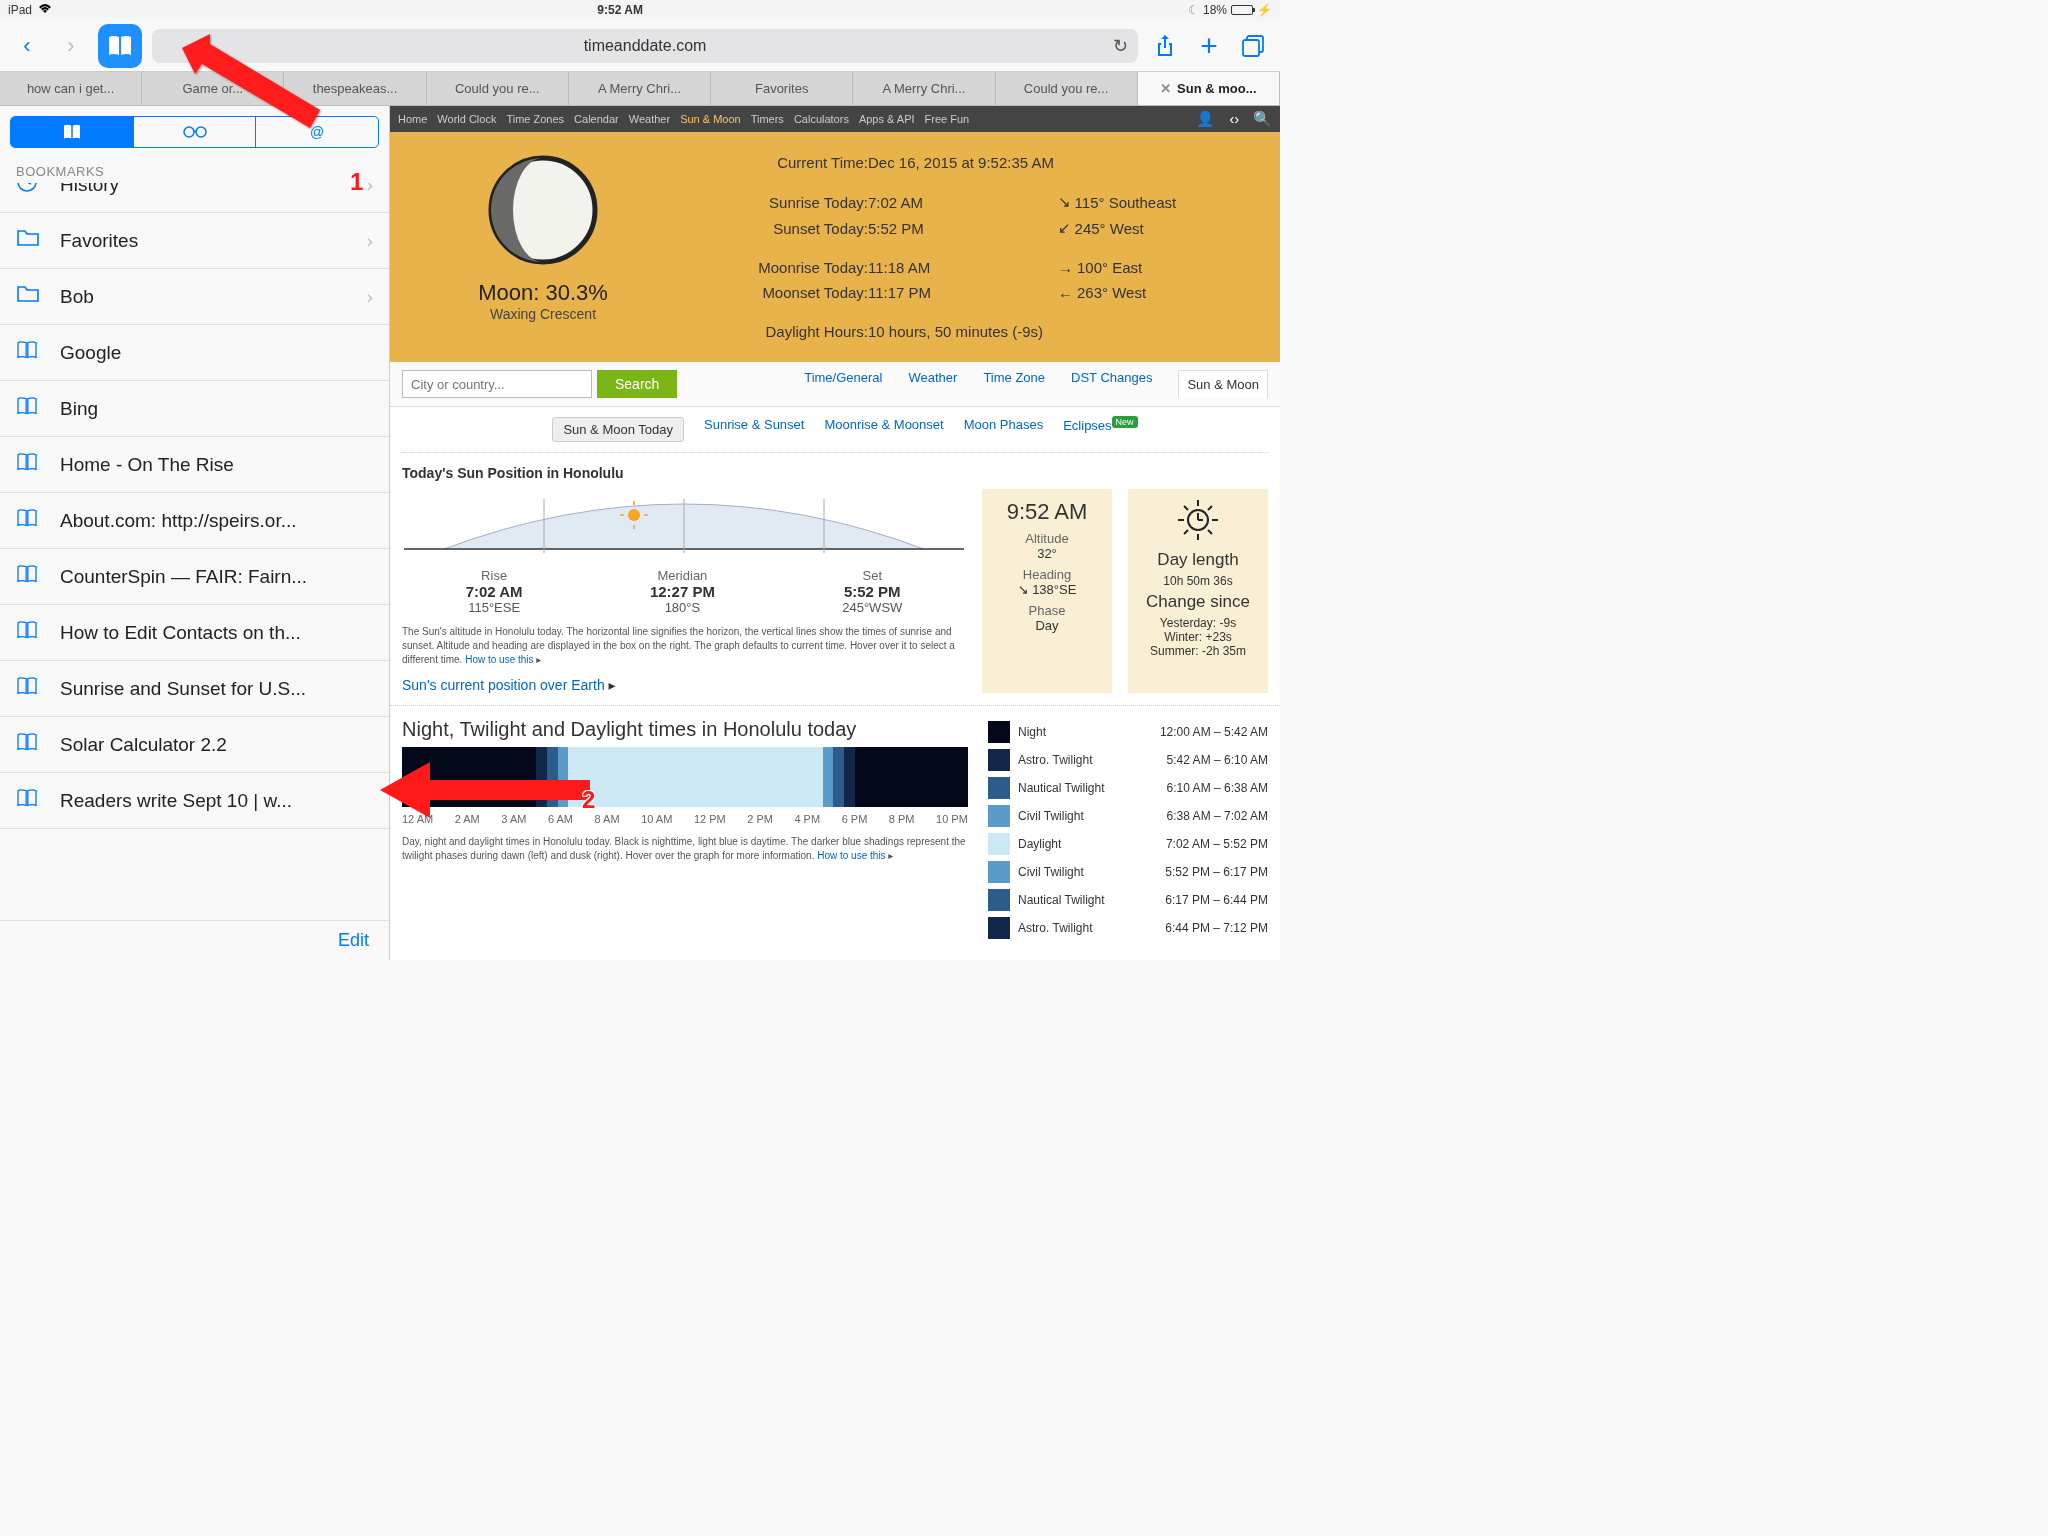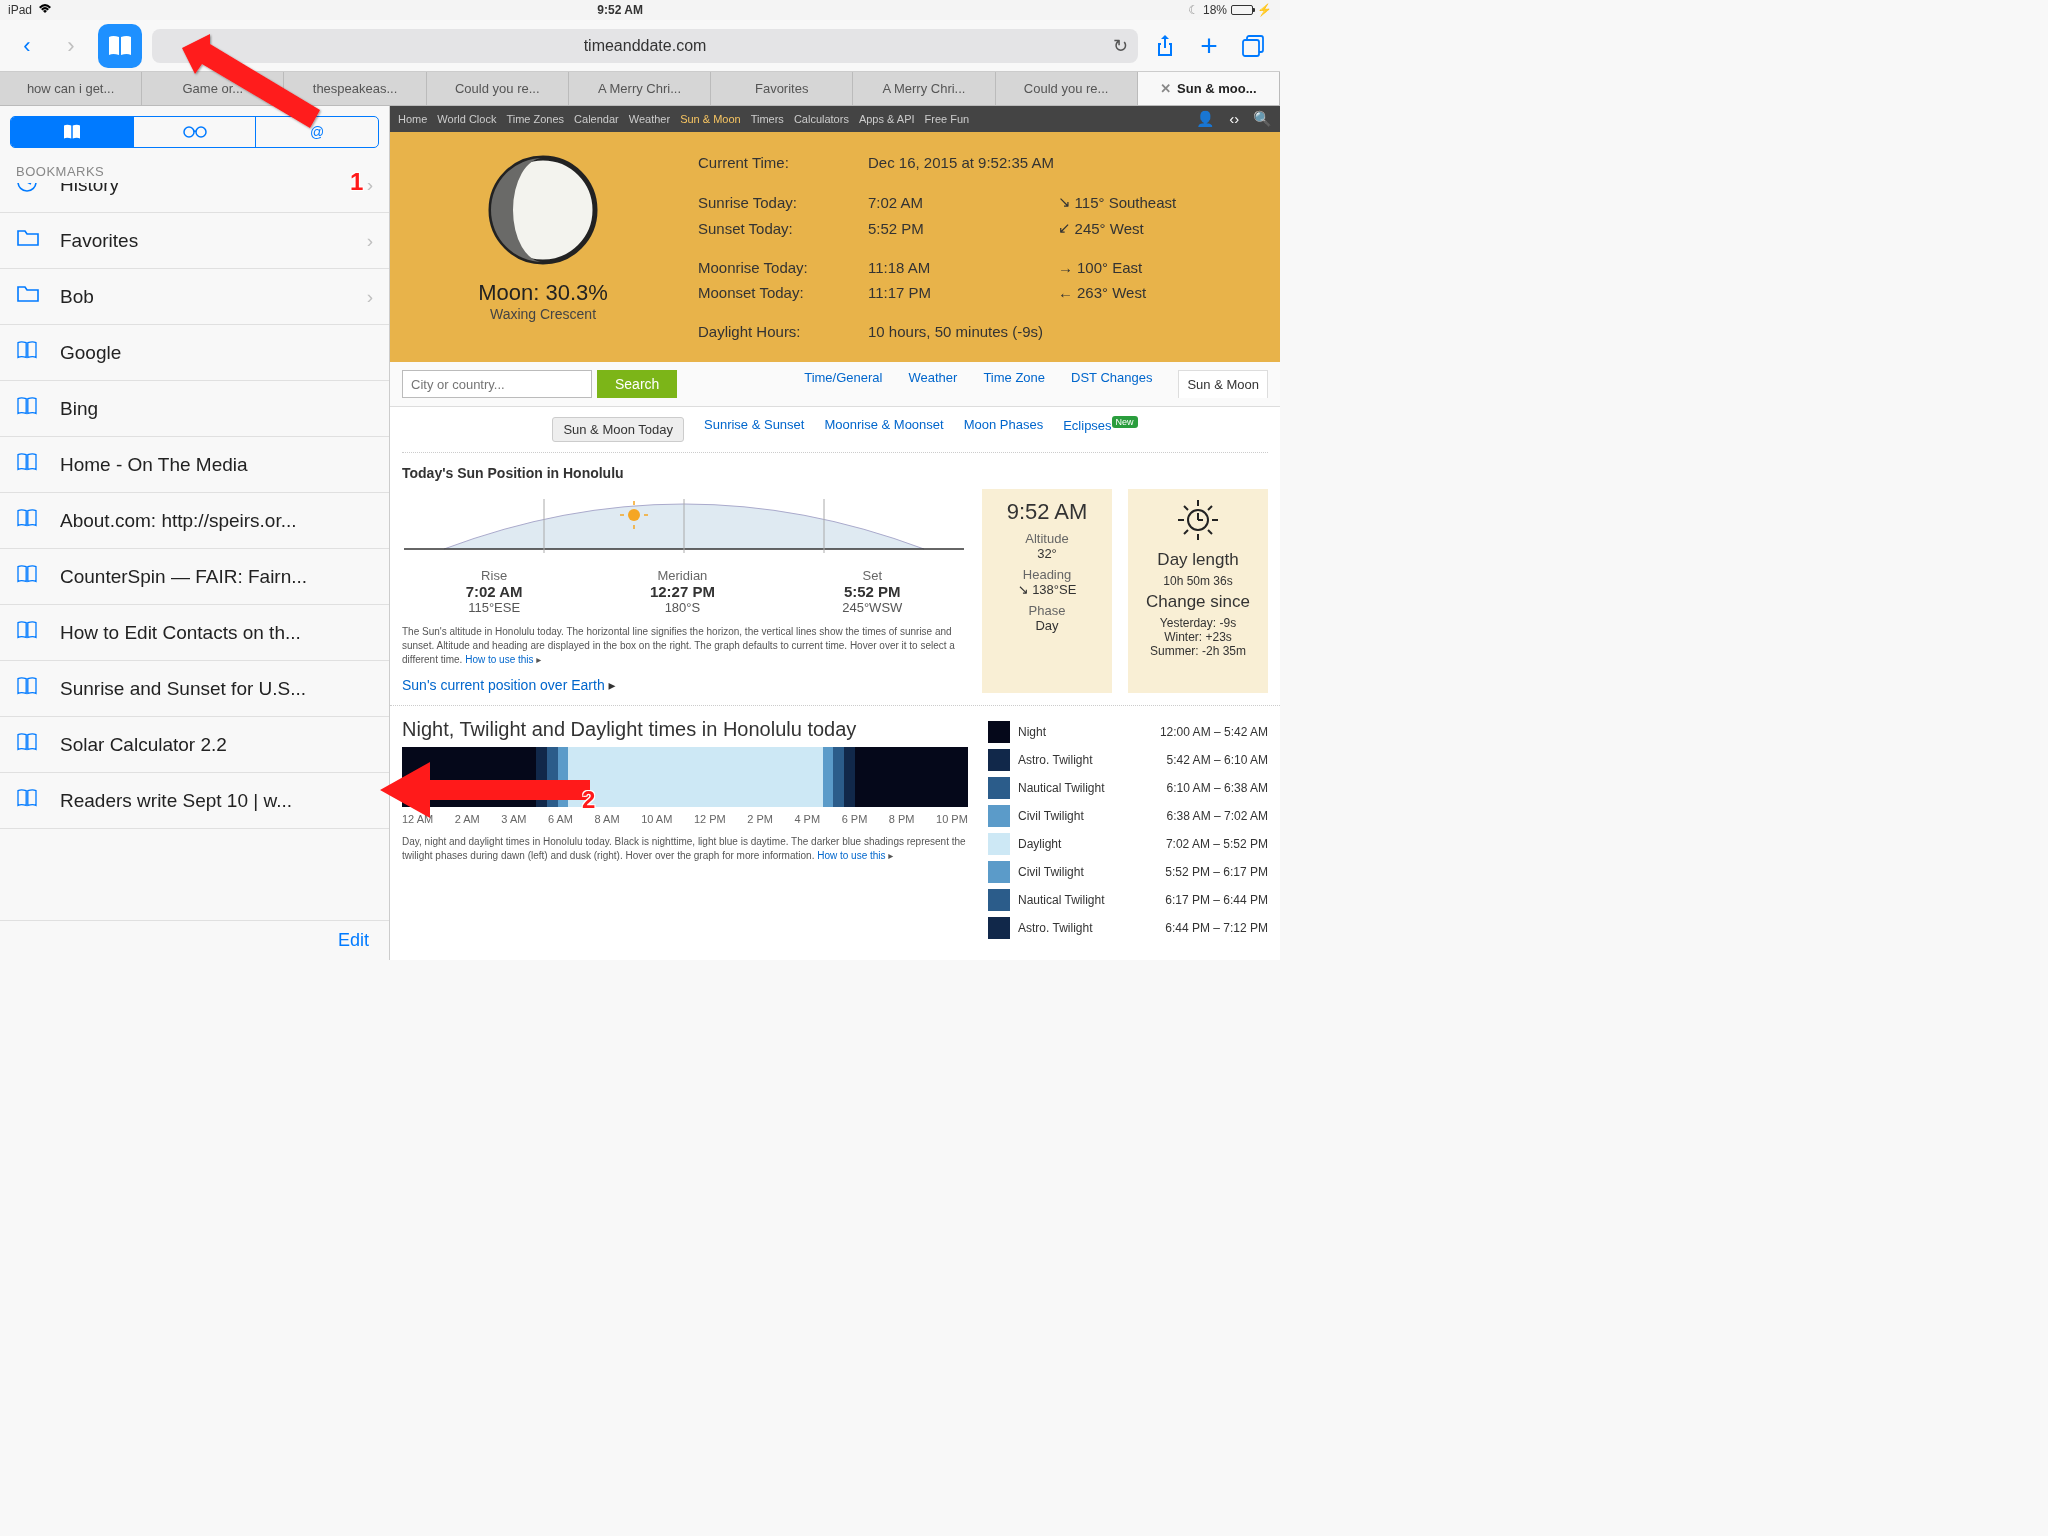--- a/index.html
+++ b/index.html
@@ -53,21 +53,21 @@
   .page-nav .active-nav { color: #f7c562; }
   .page-nav .right-icons { margin-left: auto; display: flex; gap: 14px; font-size: 15px; color: #fff; }
 
   .hero { background: #e8b34a; display: flex; padding: 18px 28px; gap: 30px; }
   .moon-col { text-align: center; width: 250px; }
   .moon-svg { margin: 0 auto 10px; display: block; }
   .moon-title { font-size: 22px; color: #222; }
   .moon-sub { font-size: 14px; color: #444; }
   .stats { flex: 1; font-size: 15px; color: #333; }
   .stats-row { display: flex; padding: 4px 0; align-items: center; }
-  .slabel { width: 170px; }
+  .slabel { width: 170px; text-align: right; }
   .sval { width: 190px; }
   .sdir { display: flex; align-items: center; gap: 4px; }
   .stats-gap { height: 14px; }
 
   .search-row { background: #fafafa; border-bottom: 1px solid #ddd; padding: 8px 12px; display: flex; align-items: center; gap: 5px; }
   .search-input { border: 1px solid #bbb; height: 28px; padding: 0 8px; width: 190px; font-size: 13px; color: #999; }
   .search-btn { height: 28px; background: #7cb518; color: #fff; border: none; padding: 0 18px; font-size: 14px; }
   .sub-links { margin-left: auto; display: flex; gap: 26px; font-size: 13px; }
   .sub-links a { color: #0066cc; }
   .sub-links .cur { background: #fff; padding: 6px 8px; color: #333; border: 1px solid #ddd; border-bottom: none; }
@@ -238,21 +238,21 @@
         <div class="sb-item">
           <span class="icon"><svg width="22" height="18" viewBox="0 0 26 22">
               <path d="M2 2 Q6 0 12 2 L12 20 Q6 18 2 20 Z M14 2 Q20 0 24 2 L24 20 Q20 18 14 20 Z" fill="none" stroke="#007aff" stroke-width="1.6"></path>
             </svg></span>
           <span class="label">Bing</span>
         </div>
         <div class="sb-item">
           <span class="icon"><svg width="22" height="18" viewBox="0 0 26 22">
               <path d="M2 2 Q6 0 12 2 L12 20 Q6 18 2 20 Z M14 2 Q20 0 24 2 L24 20 Q20 18 14 20 Z" fill="none" stroke="#007aff" stroke-width="1.6"></path>
             </svg></span>
-          <span class="label">Home - On The Media</span>
+          <span class="label">Home - On The Rise</span>
         </div>
         <div class="sb-item">
           <span class="icon"><svg width="22" height="18" viewBox="0 0 26 22">
               <path d="M2 2 Q6 0 12 2 L12 20 Q6 18 2 20 Z M14 2 Q20 0 24 2 L24 20 Q20 18 14 20 Z" fill="none" stroke="#007aff" stroke-width="1.6"></path>
             </svg></span>
           <span class="label">About.com: http://speirs.or...</span>
         </div>
         <div class="sb-item">
           <span class="icon"><svg width="22" height="18" viewBox="0 0 26 22">
               <path d="M2 2 Q6 0 12 2 L12 20 Q6 18 2 20 Z M14 2 Q20 0 24 2 L24 20 Q20 18 14 20 Z" fill="none" stroke="#007aff" stroke-width="1.6"></path>

